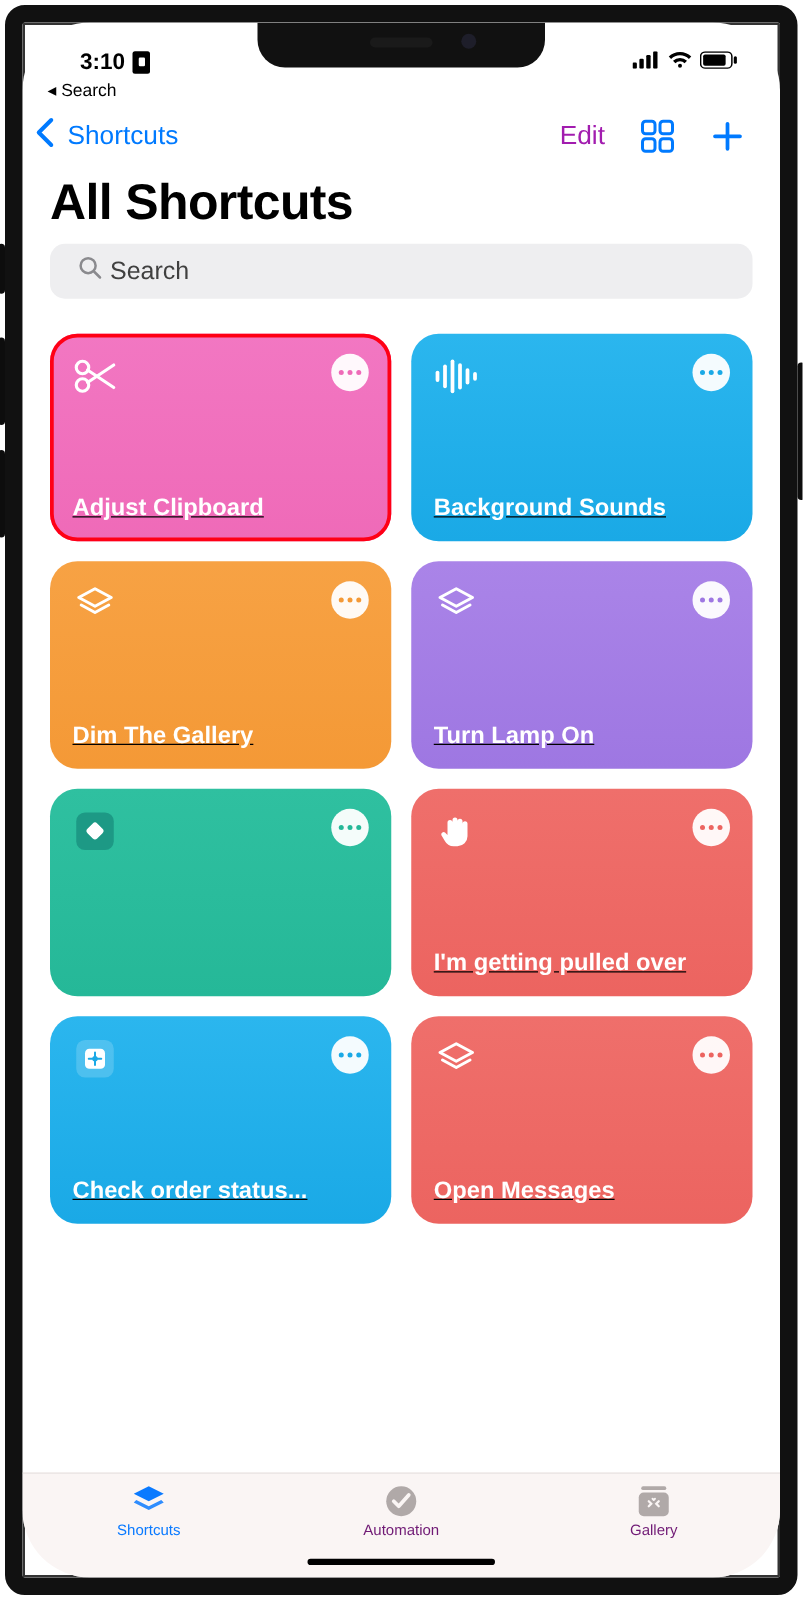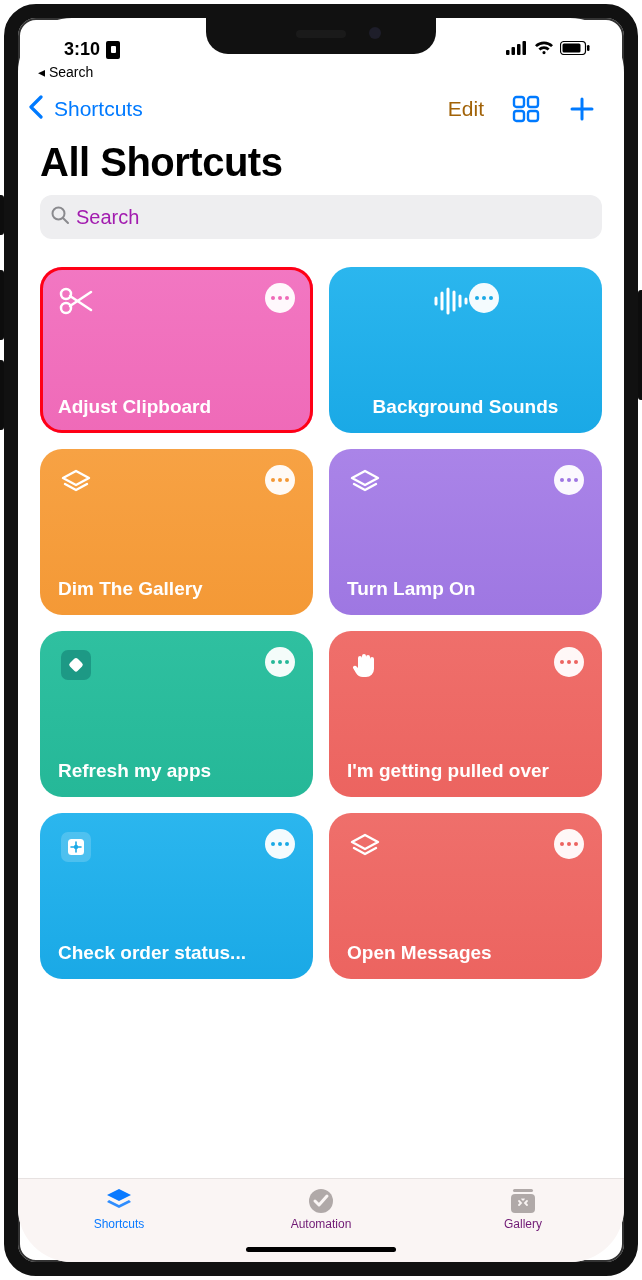--- a/index.html
+++ b/index.html
@@ -8,21 +8,21 @@
     background: #fff;
     width: 642px;
     height: 1280px;
     position: relative;
   }
   
   .phone-frame {
     position: absolute;
     top: 4px; left: 4px; right: 4px; bottom: 4px;
     border: 14px solid #111;
-    border-radius: 32px;
+    border-radius: 16px;
     background: #fff;
     box-shadow: inset 0 0 0 2px #333;
     overflow: hidden;
   }
   .phone-inner {
     position: absolute;
     inset: 0;
     border-radius: 54px;
     overflow: hidden;
     background: #fff;
@@ -114,21 +114,21 @@
     font-size: 30px;
     font-weight: 400;
     padding: 0 2px;
   }
   .nav-back-label {
     color: #007aff;
     font-size: 21px;
   }
   .nav-spacer { flex:1; }
   .nav-btn {
-    color: #a16207;
+    color: #a21caf;
     font-size: 21px;
     padding: 6px 10px;
   }
   .nav-icon-btn {
     padding: 4px 10px;
     display: flex; align-items:center; justify-content:center;
     color:#007aff;
   }
   .title-area {
     padding: 6px 22px 10px;
@@ -140,29 +140,30 @@
   }
   .search-area {
     padding: 0 22px 12px;
   }
   .search-box {
     background: #eeeef0;
     border-radius: 12px;
     height: 44px;
     display: flex;
     align-items: center;
-    padding: 0 10px;
+    padding: 0 22px;
     gap: 6px;
-    color: #a21caf;
+    color: #404040;
     font-size: 20px;
   }
   .main-scroll {
     flex: 1;
     padding: 16px 22px;
     overflow: hidden;
+    text-decoration: underline;
   }
   .grid {
     display: grid;
     grid-template-columns: 1fr 1fr;
     gap: 16px;
   }
   .tile {
     position: relative;
     border-radius: 22px;
     height: 166px;
@@ -192,21 +193,21 @@
     line-height: 1.2;
   }
   .highlight-ring {
     position:absolute; inset:-2px;
     border: 5px solid #ff0015;
     border-radius: 24px;
     pointer-events:none;
   }
   
   .c-pink { background: linear-gradient(#f277c2,#ef6ab8); }
-  .c-blue { background: linear-gradient(#2bb6ee,#1aa9e6); align-items: center; }
+  .c-blue { background: linear-gradient(#2bb6ee,#1aa9e6); }
   .c-orange { background: linear-gradient(#f7a244,#f49936); }
   .c-purple { background: linear-gradient(#aa84e8,#9e77e2); }
   .c-teal { background: linear-gradient(#2fc0a0,#25b898); }
   .c-red { background: linear-gradient(#ef6f6b,#ec6460); }
   .c-blue2 { background: linear-gradient(#2bb6ee,#1aa9e6); }
   .c-red2 { background: linear-gradient(#ef6f6b,#ec6460); }
 
   .tab-bar {
     height: 84px;
     background: #faf5f4;
@@ -406,21 +407,20 @@
                       <rect x="9" y="1" width="11" height="11" rx="2.5" transform="rotate(45 9 1)" fill="#fff"></rect>
                     </svg>
                   </div>
                 </div>
                 <div class="more-btn">
                   <span class="dot" style="background:#25b898"></span>
                   <span class="dot" style="background:#25b898"></span>
                   <span class="dot" style="background:#25b898"></span>
                 </div>
               </div>
-              <div class="tile-label">Refresh my apps</div>
             </div>
             <div class="tile c-red">
               <div class="tile-top">
                 <div class="tile-icon">
                   <svg width="30" height="32" viewBox="0 0 30 32">
                     <path d="M8 17 V9 a2 2 0 014 0 V7 a2 2 0 014 0 V8 a2 2 0 014 0 V10 a2 2 0 014 0 v10 a8 8 0 01-8 8 h-3 a8 8 0 01-7-4 l-3-5 a2 2 0 013-2 l2 2" fill="#fff"></path>
                   </svg>
                 </div>
                 <div class="more-btn">
                   <span class="dot" style="background:#ec6460"></span>

